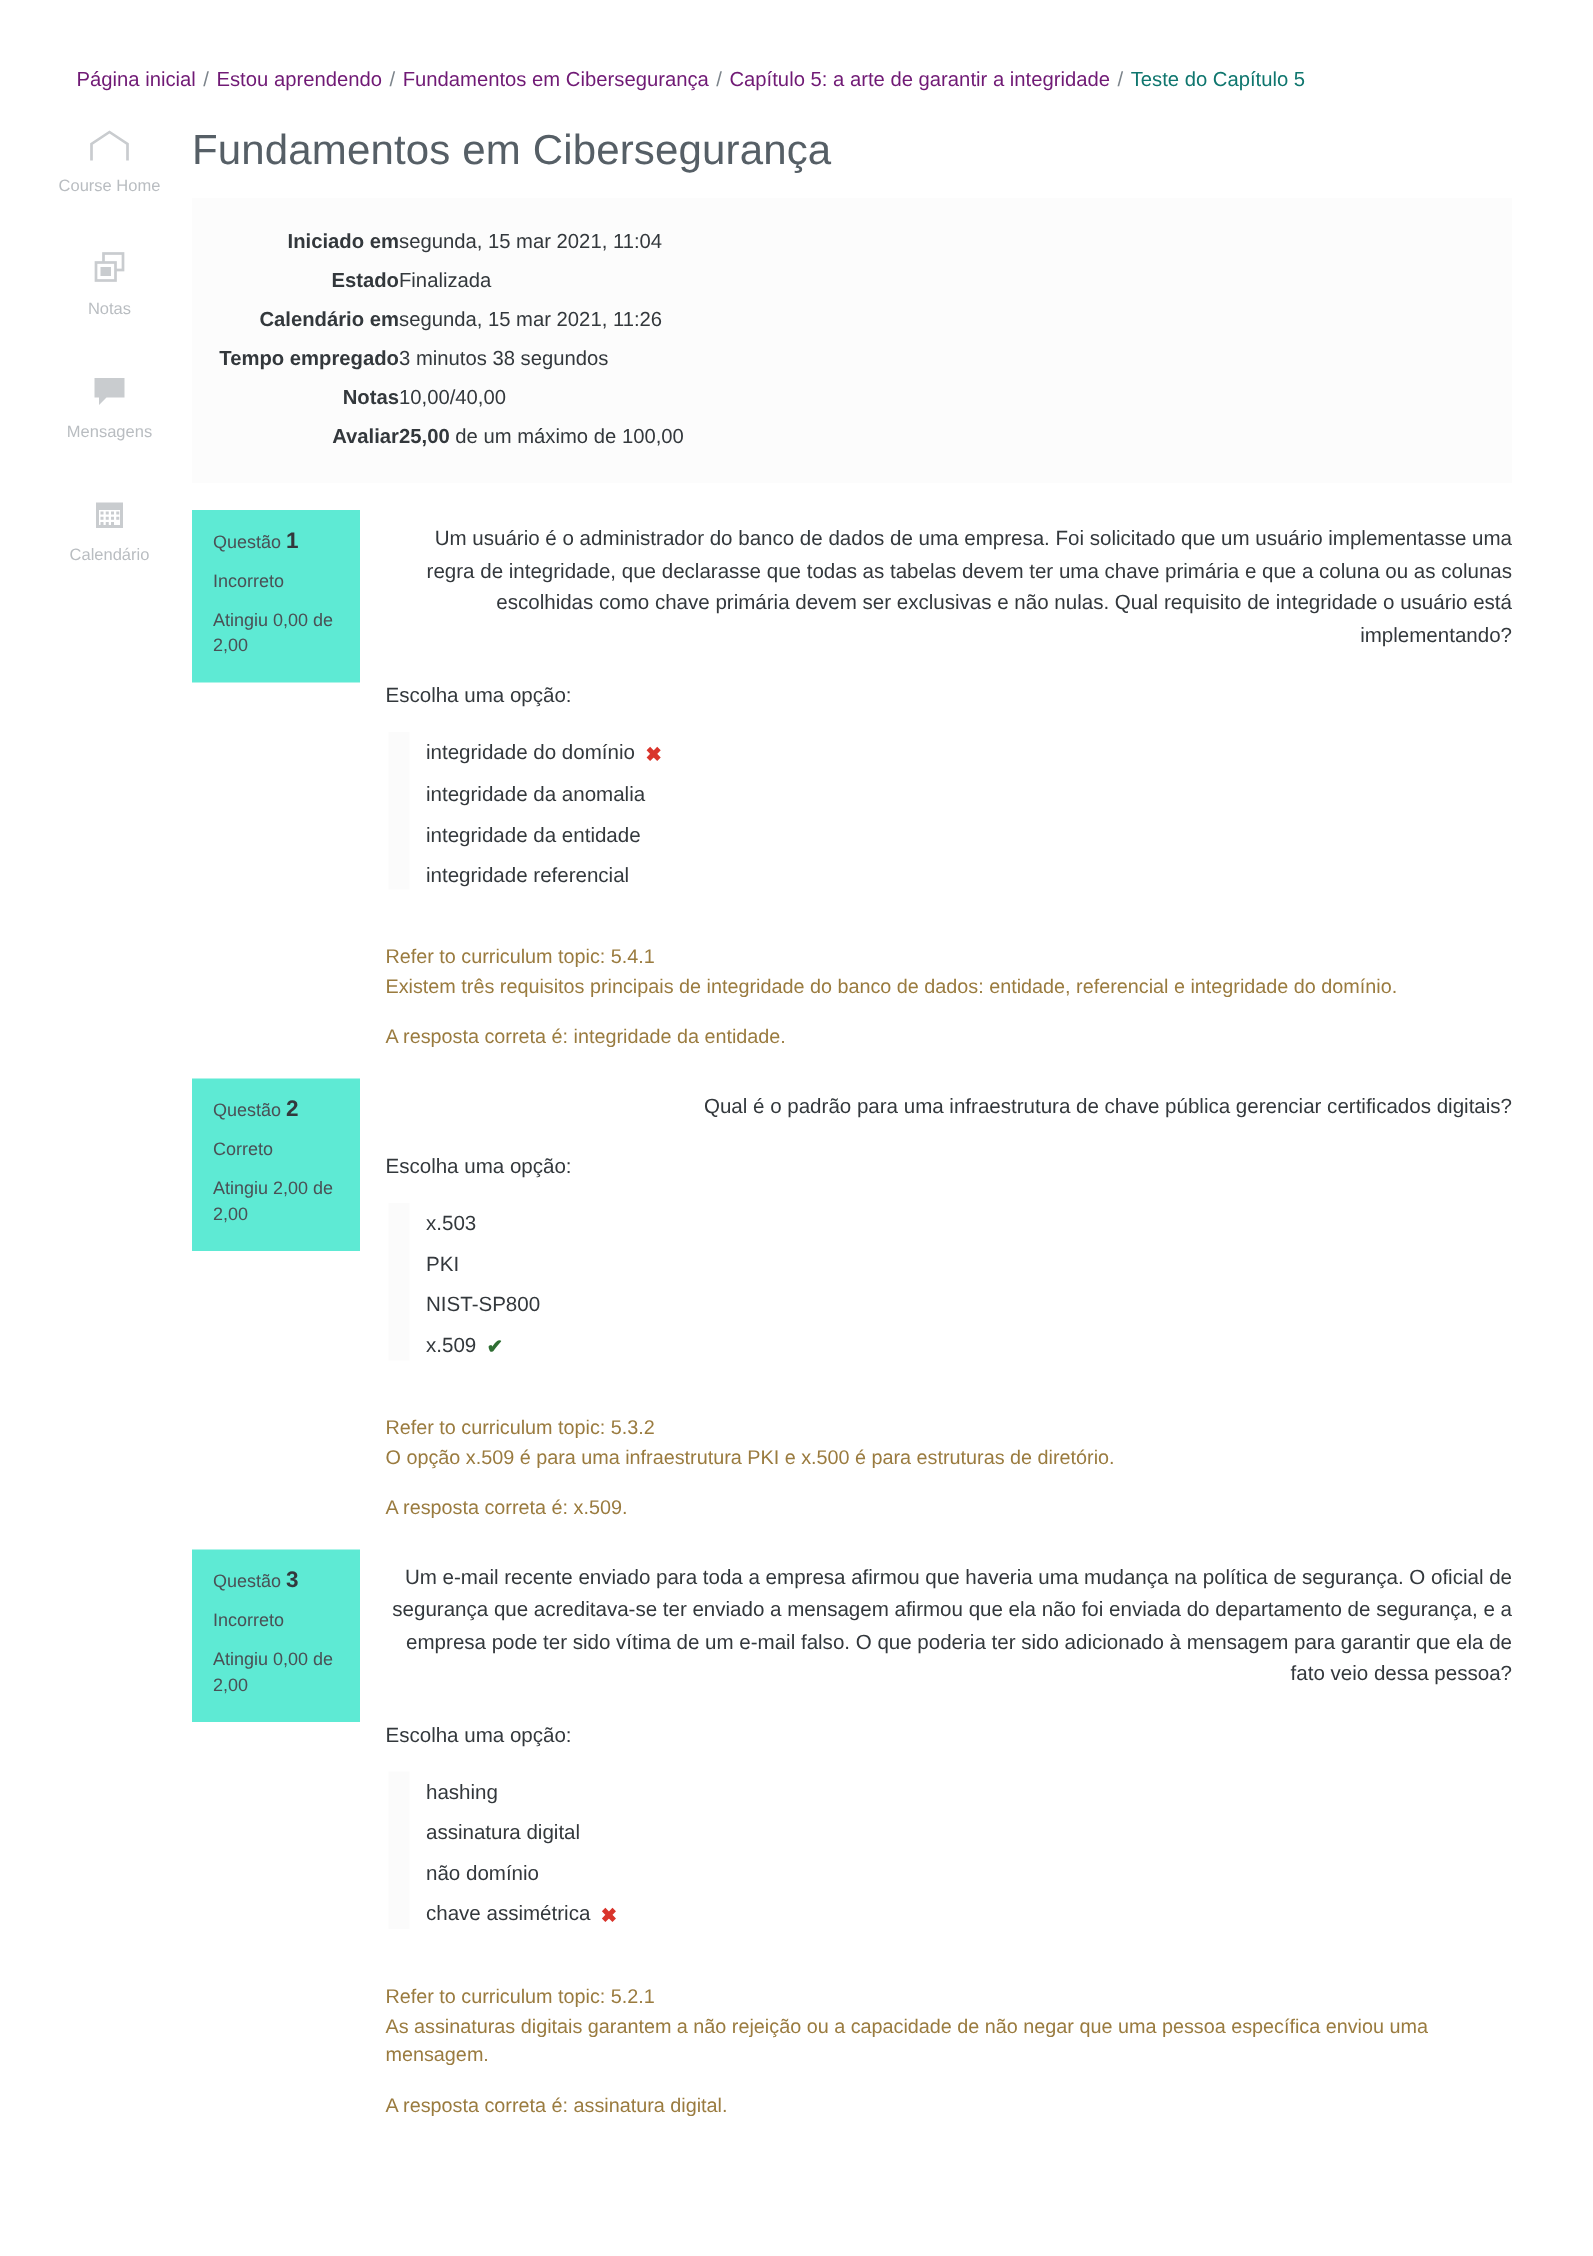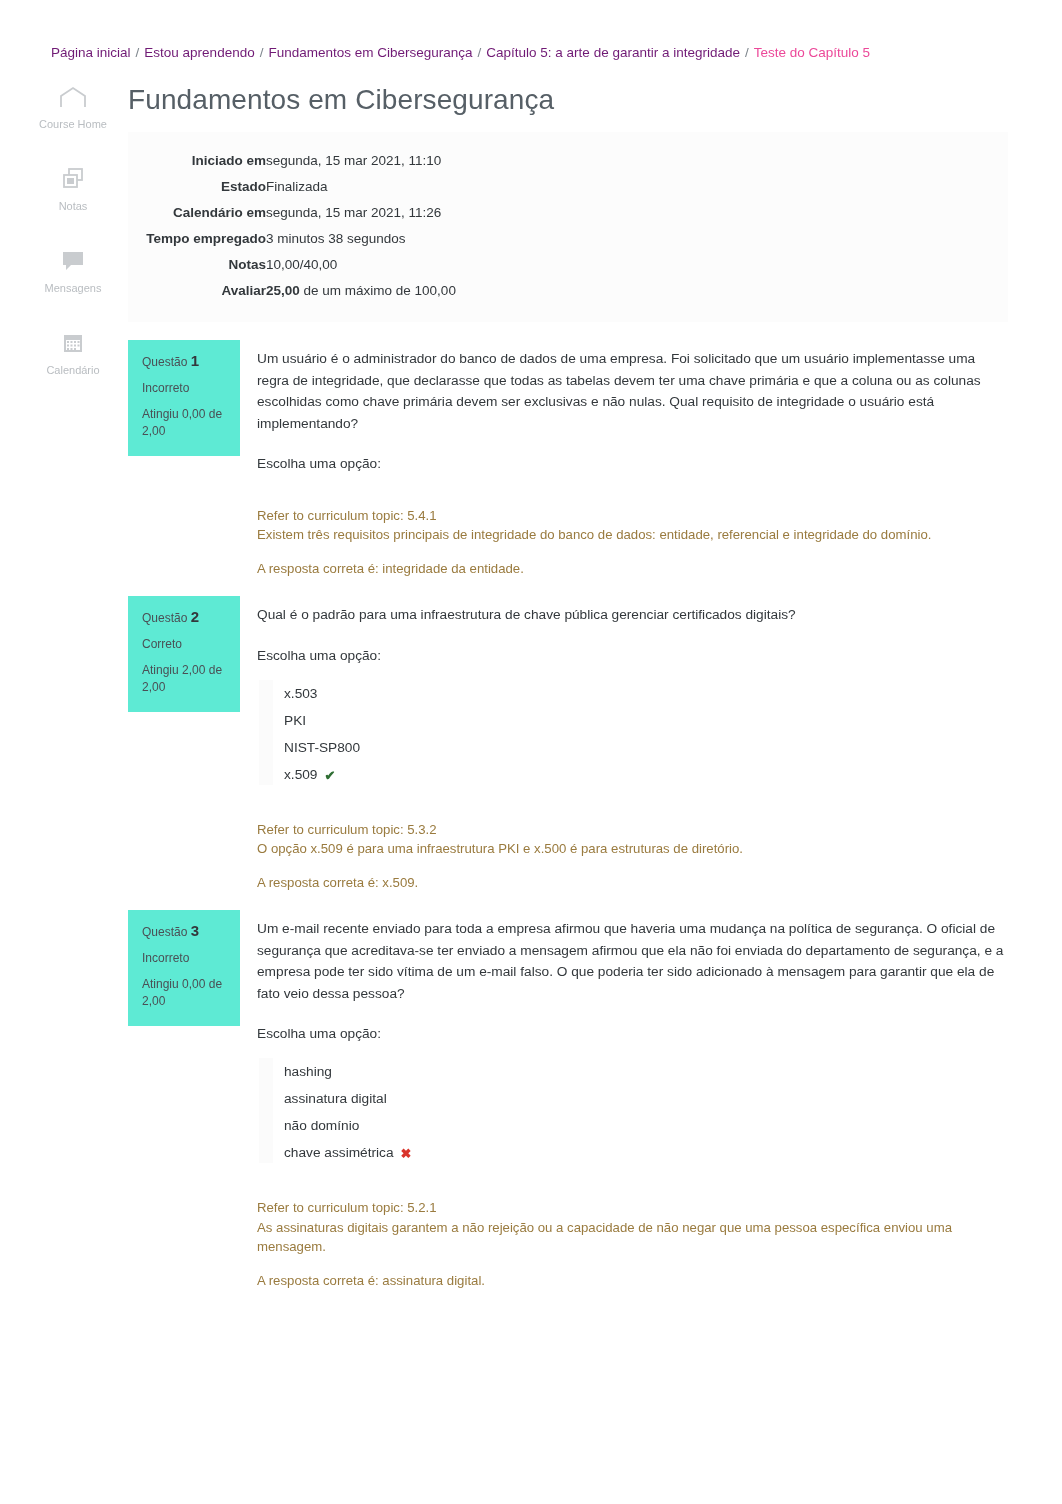--- a/index.html
+++ b/index.html
@@ -27,21 +27,21 @@
   }
   .breadcrumb a {
     color: #701a75;
     text-decoration: none;
   }
   .breadcrumb .crumb-sep {
     color: #7d858c;
     padding: 0 5px;
   }
   .breadcrumb .crumb-current {
-    color: #ec4899;
+    color: #0f766e;
   }
 
   
   .rail {
     position: absolute;
     left: 35px;
     top: 82px;
     width: 76px;
     text-align: center;
   }
@@ -131,21 +131,21 @@
   .qinfo .qstate { margin-bottom: 9px; }
   .qinfo .qmark  { }
 
   .qbody {
     flex: 1;
     padding-left: 17px;
     font-size: 13.7px;
     line-height: 21.5px;
     color: #33383c;
   }
-  .qtext { margin: 8px 0 0 0; }
+  .qtext { margin: 8px 0 0 0; text-align: right; }
   .prompt { margin-top: 19px; }
 
   .answers {
     margin: 9px 0 0 0;
     padding: 0;
     list-style: none;
     position: relative;
   }
   .answers:before {
     content: "";
@@ -245,21 +245,21 @@
 
 <main class="main">
 
   <h1 class="page-title">Fundamentos em Cibersegurança</h1>
 
   <div class="summary-wrap">
     <table class="summary">
       <tbody>
         <tr>
           <td class="sum-label">Iniciado em</td>
-          <td class="sum-value">segunda, 15 mar 2021, 11:10</td>
+          <td class="sum-value">segunda, 15 mar 2021, 11:04</td>
         </tr>
         <tr>
           <td class="sum-label">Estado</td>
           <td class="sum-value">Finalizada</td>
         </tr>
         <tr>
           <td class="sum-label">Calendário em</td>
           <td class="sum-value">segunda, 15 mar 2021, 11:26</td>
         </tr>
         <tr>
@@ -281,20 +281,26 @@
   <div id="questions">
       <div class="question">
         <div class="qinfo">
           <div class="qnum"><span>Questão</span> <b>1</b></div>
           <div class="qstate">Incorreto</div>
           <div class="qmark">Atingiu 0,00 de 2,00</div>
         </div>
         <div class="qbody">
           <p class="qtext">Um usuário é o administrador do banco de dados de uma empresa. Foi solicitado que um usuário implementasse uma regra de integridade, que declarasse que todas as tabelas devem ter uma chave primária e que a coluna ou as colunas escolhidas como chave primária devem ser exclusivas e não nulas. Qual requisito de integridade o usuário está implementando?</p>
           <p class="prompt">Escolha uma opção:</p>
+          <ul class="answers">
+            <li><span>integridade do domínio</span><span class="mark wrong">✖</span></li>
+            <li><span>integridade da anomalia</span></li>
+            <li><span>integridade da entidade</span></li>
+            <li><span>integridade referencial</span></li>
+          </ul>
           <div class="feedback">
             <p class="fb-block">Refer to curriculum topic: 5.4.1</p>
             <p class="fb-block">Existem três requisitos principais de integridade do banco de dados: entidade, referencial e integridade do domínio.</p>
             <p class="fb-block fb-correct">A resposta correta é: integridade da entidade.</p>
           </div>
         </div>
       </div>
       <div class="question">
         <div class="qinfo">
           <div class="qnum"><span>Questão</span> <b>2</b></div>

